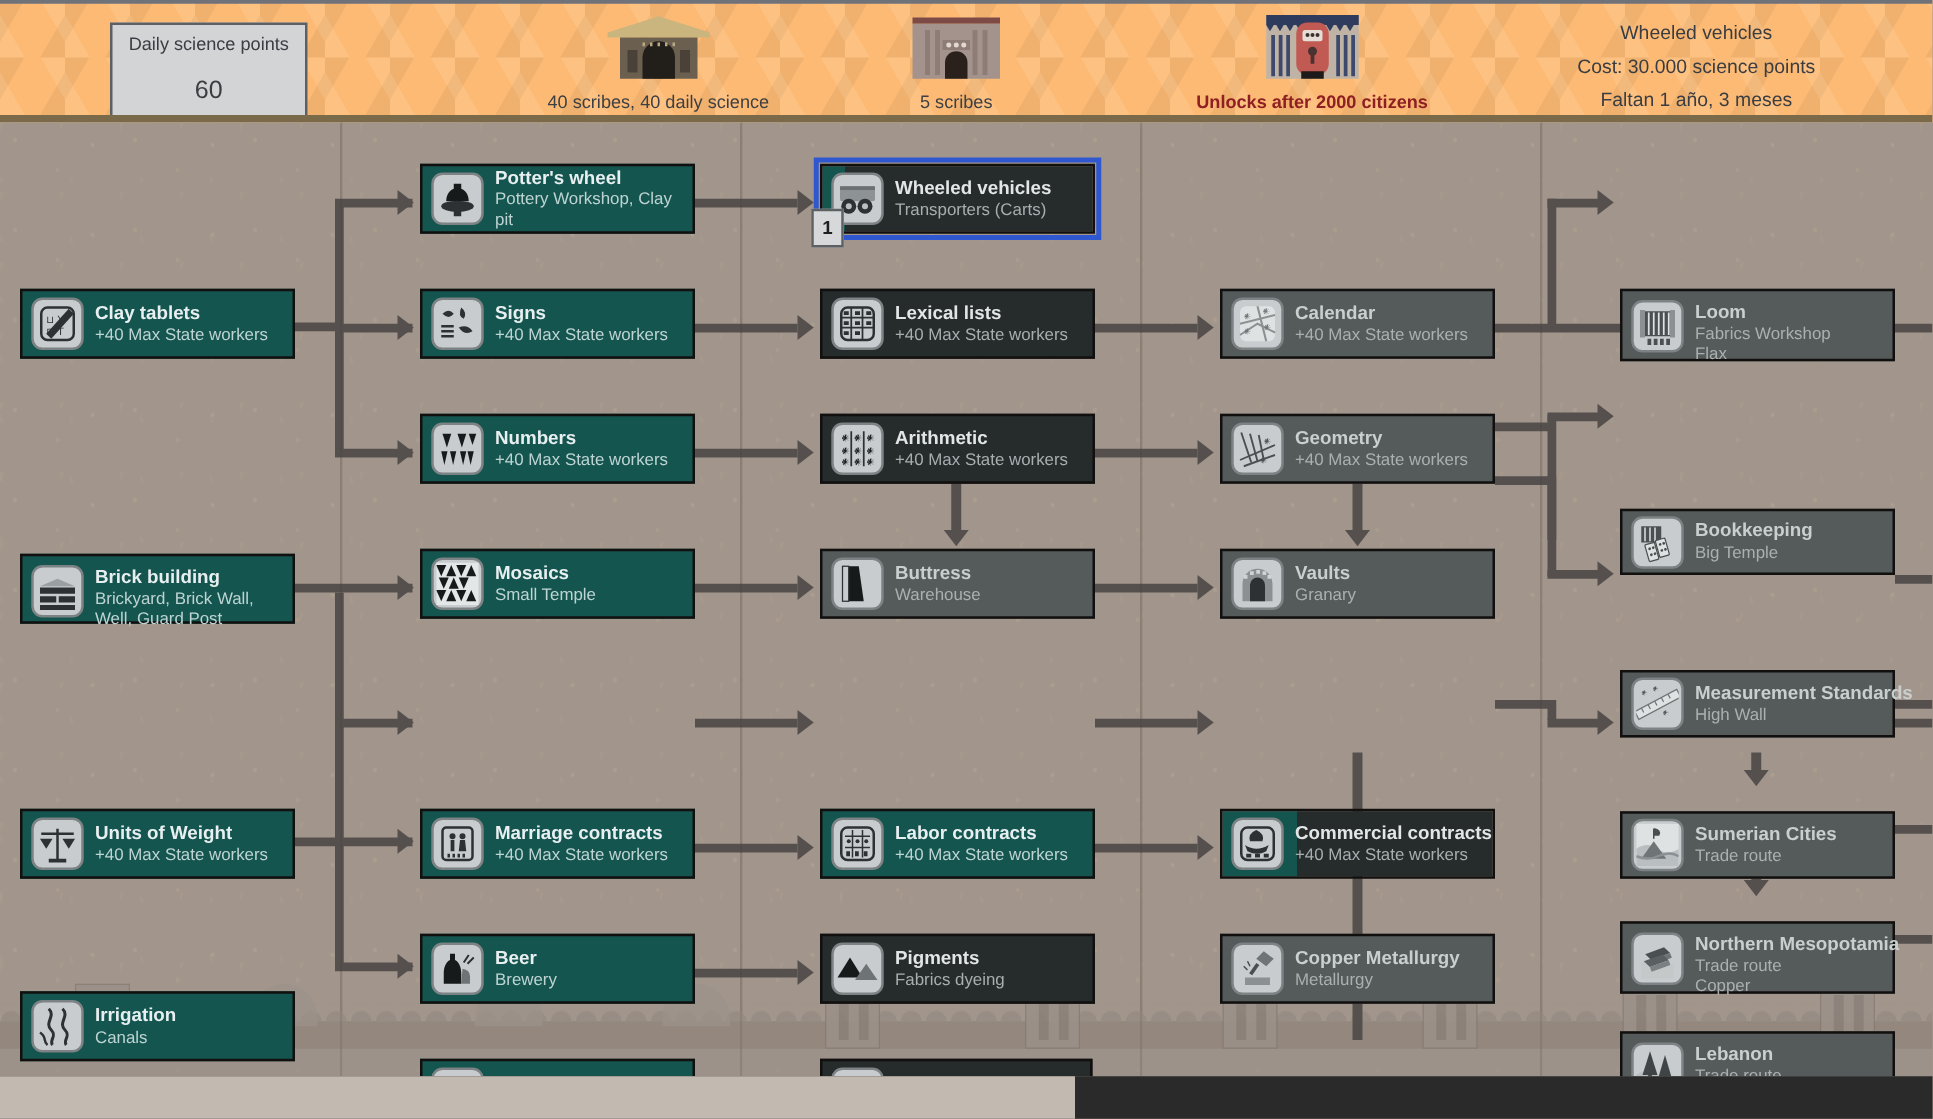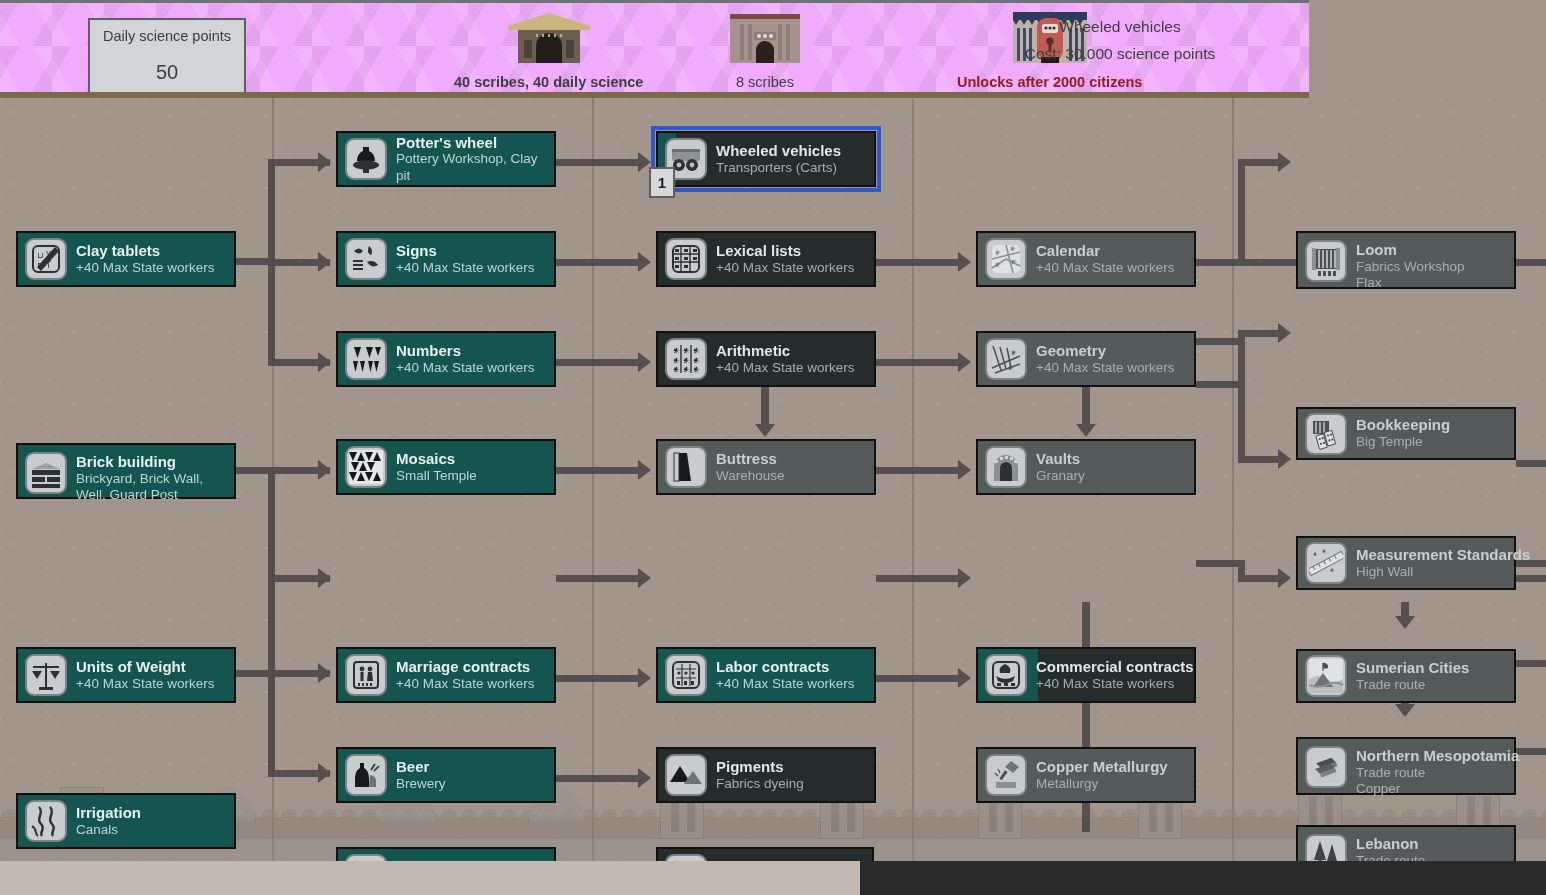--- a/index.html
+++ b/index.html
@@ -1,21 +1,21 @@
 <!DOCTYPE html>
 <html><head>
 <meta charset="utf-8">
 <style>
   * { margin:0; padding:0; box-sizing:border-box; }
   html,body { width:1546px; height:895px; overflow:hidden;
     font-family:"Liberation Sans", sans-serif; background:#a2968c; }
 
   
-  #header{position:absolute;left:0;top:0;width:1309px;height:98px;
-    background:#f0abfc;overflow:hidden;}
+  #header{position:absolute;left:0;top:0;width:1546px;height:98px;
+    background:#fdba74;overflow:hidden;}
   #header::before{content:"";position:absolute;inset:0;
     background-image:
       linear-gradient(60deg, rgba(255,255,255,.10) 25%, transparent 25.5%, transparent 75%, rgba(255,255,255,.10) 75.5%),
       linear-gradient(-60deg, rgba(0,0,0,.05) 25%, transparent 25.5%, transparent 75%, rgba(0,0,0,.05) 75.5%);
     background-size:52px 46px,52px 46px;}
   #header-topline{position:absolute;left:0;top:0;width:100%;height:3px;background:#6f7278;}
   #header-botline{position:absolute;left:0;bottom:0;width:100%;height:6px;background:#7a6a4a;}
 
   .sci-box{position:absolute;left:88px;top:18px;width:158px;height:77px;
     background:#d2d4d6;border:2px solid #5c5f63;display:flex;flex-direction:column;
@@ -104,24 +104,24 @@
   .pix{display:block;}
 </style>
 </head>
 <body>
 
 <div id="header">
   <div id="header-topline"></div>
 
   <div class="sci-box">
     <span class="lbl">Daily science points</span>
-    <span class="val">50</span>
-  </div>
-
-  <div class="hcell" style="left:454px;font-weight:bold;">
+    <span class="val">60</span>
+  </div>
+
+  <div class="hcell" style="left:438px;">
     <div class="bld">
       <svg class="pix" width="98" height="58" viewBox="0 0 98 58">
         <polygon points="8,18 49,5 90,18 90,22 8,22" fill="#cbb57e"></polygon>
         <rect x="18" y="22" width="62" height="33" fill="#6b6050"></rect>
         <path d="M36 55 v-17 a13 13 0 0 1 26 0 v17 z" fill="#221f1b"></path>
         <rect x="24" y="32" width="8" height="18" fill="#4a4238"></rect>
         <rect x="66" y="32" width="8" height="18" fill="#4a4238"></rect>
         <g fill="#b9a882">
             <rect x="36" y="26" width="2" height="3"></rect>
             <rect x="42" y="26" width="2" height="3"></rect>
@@ -145,21 +145,21 @@
         <rect x="70" y="16" width="4" height="36" fill="#8e7d77"></rect>
         <rect x="38" y="24" width="22" height="8" fill="#8e7d77"></rect>
         <g fill="#e3d9d2">
             <circle cx="43" cy="28" r="2"></circle>
             <circle cx="49" cy="28" r="2"></circle>
             <circle cx="55" cy="28" r="2"></circle>
           </g>
         <path d="M40 55 v-13 a9 9 0 0 1 18 0 v13 z" fill="#2a211d"></path>
       </svg>
     </div>
-    <span class="cap">8 scribes</span>
+    <span class="cap">5 scribes</span>
   </div>
 
   <div class="hcell" style="left:957px;">
     <div class="bld">
       <svg class="pix" width="98" height="58" viewBox="0 0 98 58">
         <rect x="12" y="4" width="74" height="51" fill="#bfb3a6"></rect>
         <path d="M12 4 h74 v8 h-74 z" fill="#2f3b5c"></path>
         <g fill="#2f3b5c">
             <polygon points="12,12 18,12 15,17"></polygon>
             <polygon points="20,12 26,12 23,17"></polygon>
@@ -190,20 +190,21 @@
           <rect x="47.5" y="34" width="3" height="9" fill="#4a3230"></rect>
         <rect x="40" y="49" width="18" height="6" fill="#1e1a19"></rect>
       </svg>
     </div>
     <span class="cap warn">Unlocks after 2000 citizens</span>
   </div>
 
   <div id="right-info">
     <div>Wheeled vehicles</div>
     <div>Cost: 30.000 science points</div>
+    <div>Faltan 1 año, 3 meses</div>
   </div>
 
   <div id="header-botline"></div>
 </div>
 
 <div id="tree">
 
   <div class="coldiv" style="left:272px;"></div>
   <div class="coldiv" style="left:592px;"></div>
   <div class="coldiv" style="left:912px;"></div>

